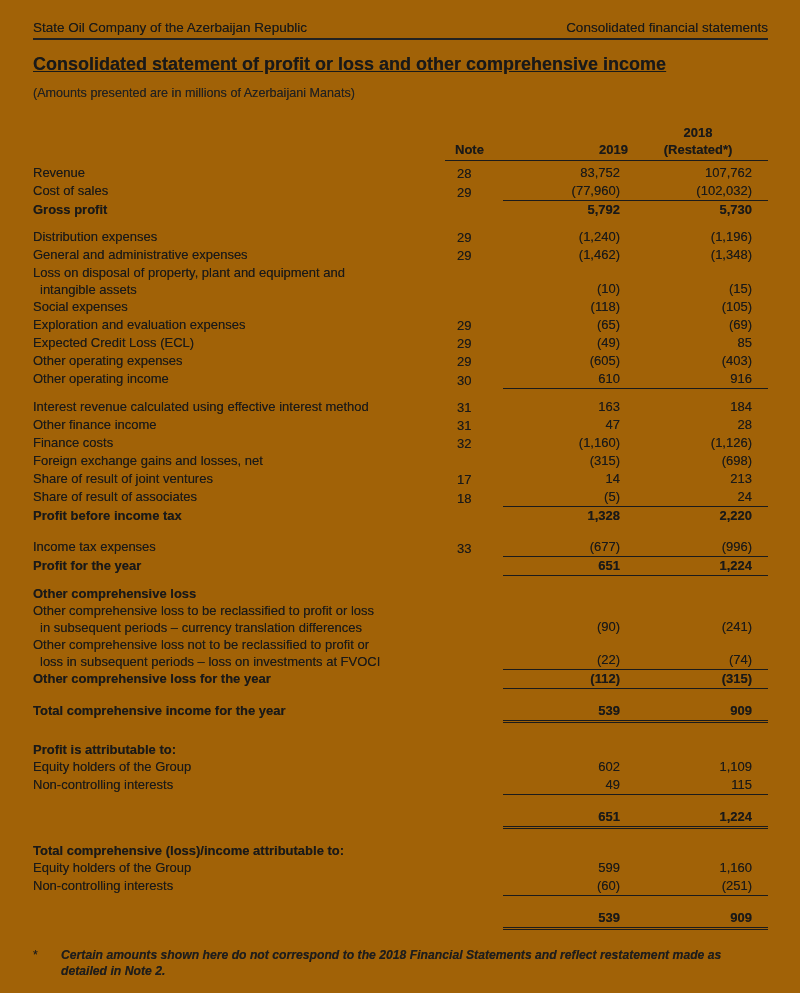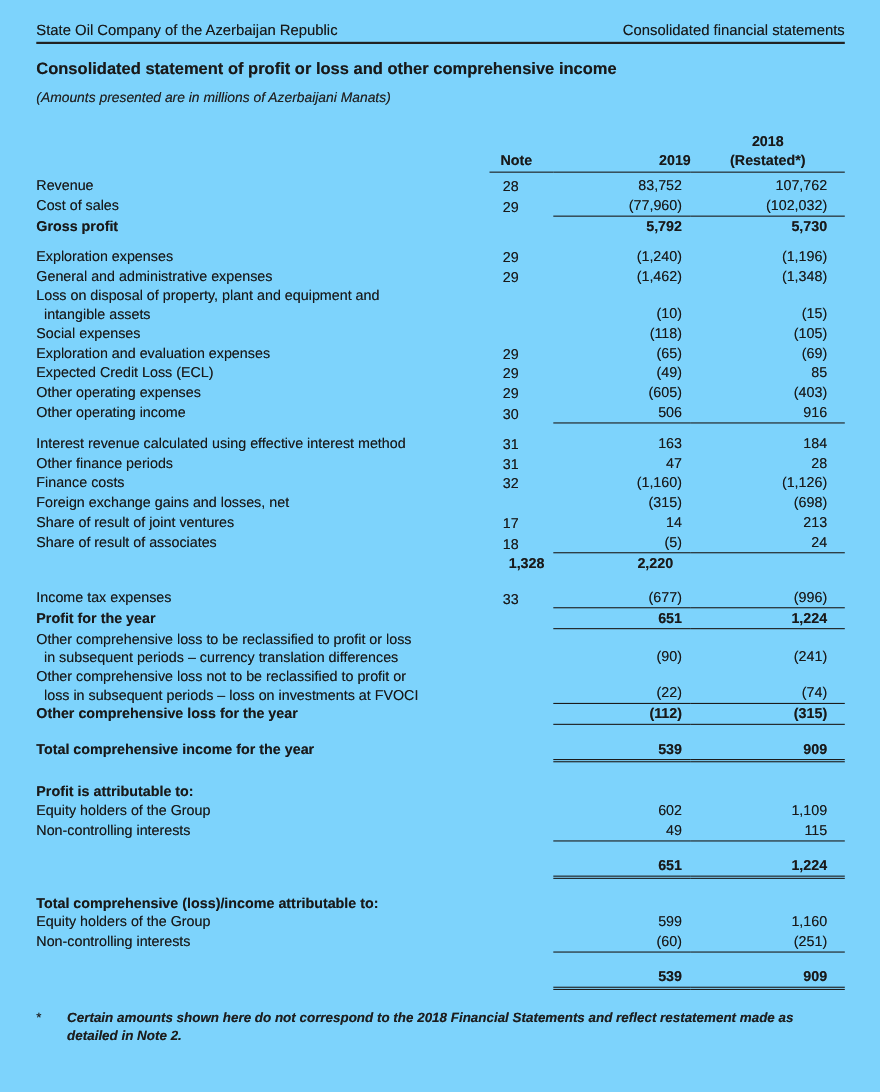--- a/index.html
+++ b/index.html
@@ -1,28 +1,28 @@
 <!DOCTYPE html>
 <html><head>
 <meta charset="utf-8">
 <style>
   html,body{margin:0;padding:0;background:#e8e8e6;}
   .page{
     width:800px;height:993px;box-sizing:border-box;
-    background:#7dd3fc;color:#191919;
+    background:#a16207;color:#191919;
     font-family:"Liberation Sans","DejaVu Sans",sans-serif;
     padding:20px 32px 0 33px;position:relative;
     text-shadow:0 0 .4px rgba(20,20,20,.55);
   }
   .doc-header{
     display:flex;justify-content:space-between;align-items:flex-end;
     font-size:13.5px;border-bottom:2.5px solid #222;padding-bottom:3px;
   }
-  .title{font-size:15px;font-weight:bold;margin-top:14px;}
-  .subtitle{font-size:12.6px;font-style:italic;margin-top:11px;color:#222;}
+  .title{font-size:18px;font-weight:bold;margin-top:14px;text-decoration:underline;}
+  .subtitle{font-size:12.6px;margin-top:11px;color:#222;}
   .fin-table{margin-top:24px;width:735px;font-size:13px;line-height:17px;}
   .thead{
     display:grid;grid-template-columns:412px 58px 125px 140px;
     align-items:end;font-weight:bold;
   }
   .thead .hc{border-bottom:1.8px solid #1b1b1b;padding-bottom:2px;}
   .th-note{padding-left:10px;}
   .th-2019{text-align:right;}
   .th-2018{text-align:center;}
   .tbody{margin-top:3px;}
@@ -89,21 +89,21 @@
         <div class="row bold">
           <div class="c0">
             <div>Gross profit</div>
           </div>
           <div class="c1"></div>
           <div class="c2">5,792</div>
           <div class="c3">5,730</div>
         </div>
         <div class="row gap-m">
           <div class="c0">
-            <div>Exploration expenses</div>
+            <div>Distribution expenses</div>
           </div>
           <div class="c1">29</div>
           <div class="c2">(1,240)</div>
           <div class="c3">(1,196)</div>
         </div>
         <div class="row">
           <div class="c0">
             <div>General and administrative expenses</div>
           </div>
           <div class="c1">29</div>
@@ -149,34 +149,34 @@
           </div>
           <div class="c1">29</div>
           <div class="c2">(605)</div>
           <div class="c3">(403)</div>
         </div>
         <div class="row rule-single">
           <div class="c0">
             <div>Other operating income</div>
           </div>
           <div class="c1">30</div>
-          <div class="c2">506</div>
+          <div class="c2">610</div>
           <div class="c3">916</div>
         </div>
         <div class="row gap-m">
           <div class="c0">
             <div>Interest revenue calculated using effective interest method</div>
           </div>
           <div class="c1">31</div>
           <div class="c2">163</div>
           <div class="c3">184</div>
         </div>
         <div class="row">
           <div class="c0">
-            <div>Other finance periods</div>
+            <div>Other finance income</div>
           </div>
           <div class="c1">31</div>
           <div class="c2">47</div>
           <div class="c3">28</div>
         </div>
         <div class="row">
           <div class="c0">
             <div>Finance costs</div>
           </div>
           <div class="c1">32</div>
@@ -201,39 +201,50 @@
         </div>
         <div class="row rule-single">
           <div class="c0">
             <div>Share of result of associates</div>
           </div>
           <div class="c1">18</div>
           <div class="c2">(5)</div>
           <div class="c3">24</div>
         </div>
         <div class="row bold">
+          <div class="c0">
+            <div>Profit before income tax</div>
+          </div>
           <div class="c1"></div>
           <div class="c2">1,328</div>
           <div class="c3">2,220</div>
         </div>
         <div class="row rule-single gap-l">
           <div class="c0">
             <div>Income tax expenses</div>
           </div>
           <div class="c1">33</div>
           <div class="c2">(677)</div>
           <div class="c3">(996)</div>
         </div>
         <div class="row bold rule-single">
           <div class="c0">
             <div>Profit for the year</div>
           </div>
           <div class="c1"></div>
           <div class="c2">651</div>
           <div class="c3">1,224</div>
+        </div>
+        <div class="row bold gap-m">
+          <div class="c0">
+            <div>Other comprehensive loss</div>
+          </div>
+          <div class="c1"></div>
+          <div class="c2"></div>
+          <div class="c3"></div>
         </div>
         <div class="row">
           <div class="c0">
             <div>Other comprehensive loss to be reclassified to profit or loss</div>
             <div class="wrap2">in subsequent periods – currency translation differences</div>
           </div>
           <div class="c1"></div>
           <div class="c2">(90)</div>
           <div class="c3">(241)</div>
         </div>

